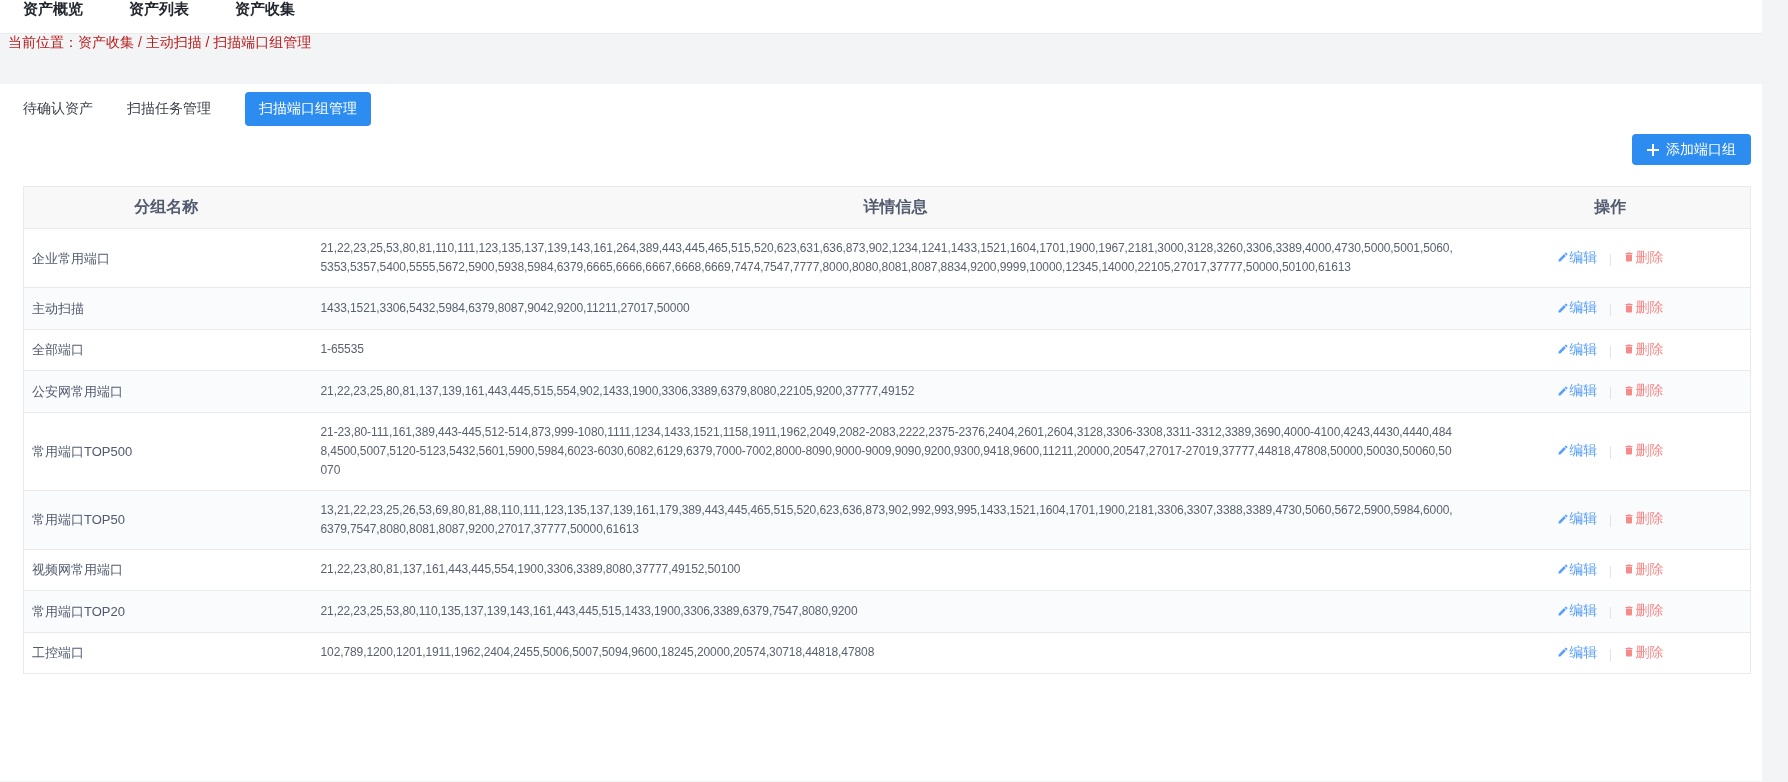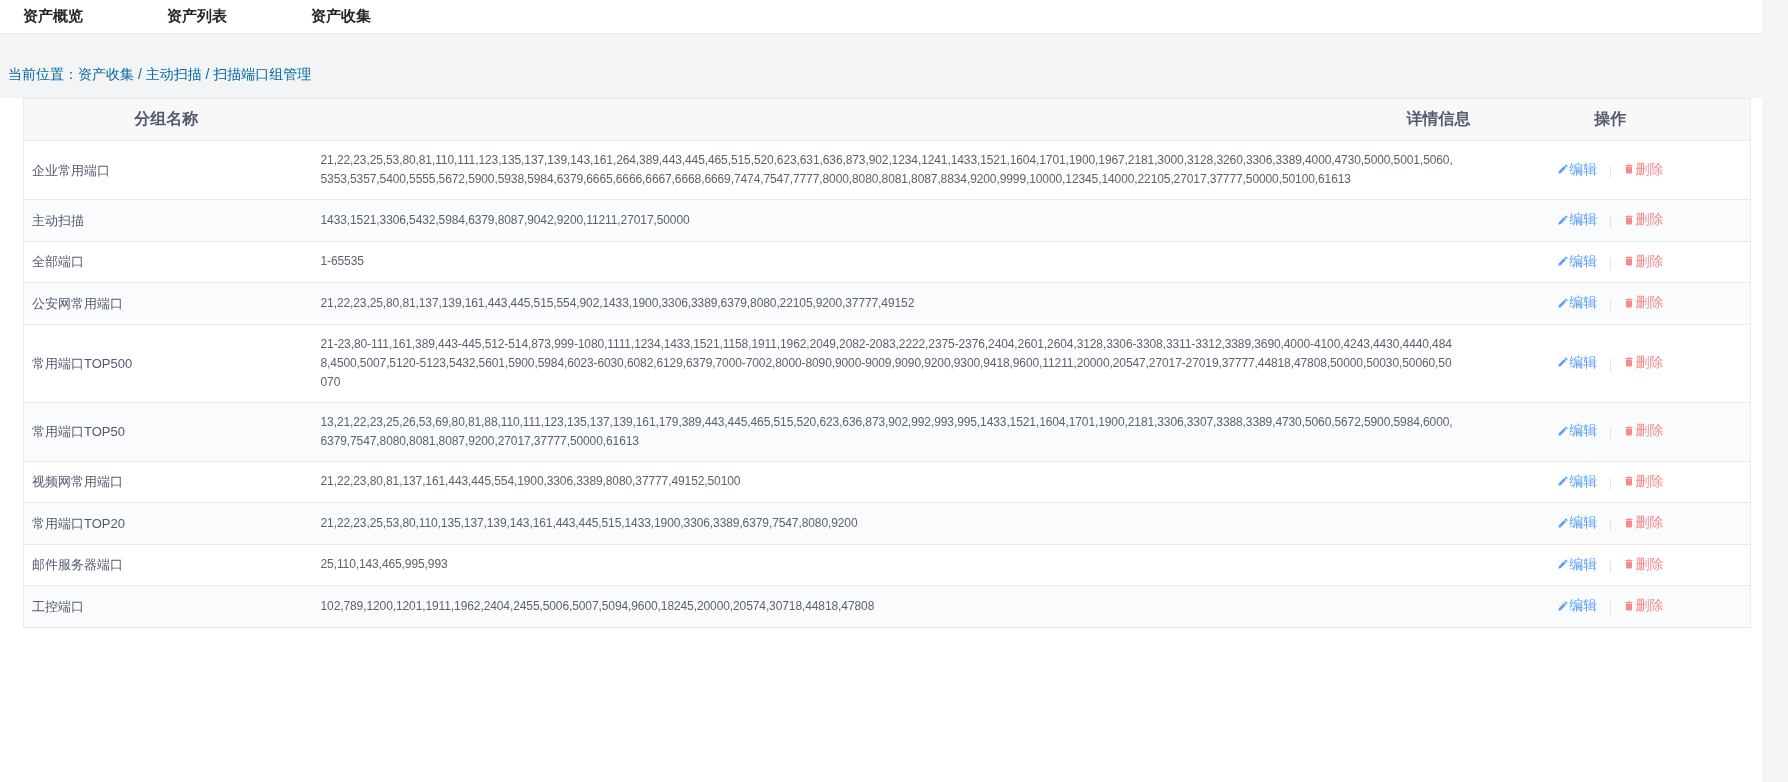--- a/index.html
+++ b/index.html
@@ -6,30 +6,30 @@
   html,body { width:1788px; height:782px; overflow:hidden; }
   body {
     background:#f3f4f6;
     font-family:"Liberation Sans","DejaVu Sans",sans-serif;
     color:#515a6e;
   }
   
   .topnav {
     width:1762px; height:34px; background:#fff;
     border-bottom:1px solid #ececec;
-    display:flex; align-items:center; padding-left:23px;gap:38px;
+    display:flex; align-items:flex-start; padding-left:23px;
   }
   .topnav-item {
     font-size:15px; font-weight:bold; color:#22262e;
     margin-right:46px; cursor:pointer; white-space:nowrap;
   }
   
   .crumb-band {
-    width:1762px; height:50px; display:flex; align-items:flex-end;
-    padding-left:8px; font-size:14px; color:#0369a1;
+    width:1762px; height:50px; display:flex; align-items:flex-start;
+    padding-left:8px; font-size:14px; color:#b91c1c;
   }
   .crumb-band span { white-space:pre; }
   
   .panel { width:1762px; height:697px; background:#fff; }
   .tabbar {
     height:43px; border-bottom:1px solid #e8eaec;
     display:flex; align-items:flex-end; padding-left:23px;
   }
   .tab {
     font-size:15px; color:#51555e; margin-right:38px; cursor:pointer;
@@ -62,21 +62,21 @@
   
   .table-wrap { margin:14px 11px 0 23px; }
   table {
     width:100%; border-collapse:collapse; table-layout:fixed;
     border:1px solid #e8eaec;
   }
   th {
     background:#f8f8f9; height:42px; font-size:16px; font-weight:bold;
     color:#515a6e; border-bottom:1px solid #e8eaec; text-align:center;
   }
-  th.col-detail { text-align:right; padding-left:12px; }
+  th.col-detail { text-align:center; padding-left:12px; }
   col.c1 { width:285px; } col.c3 { width:280px; }
   td {
     border-bottom:1px solid #e8eaec; font-size:13px; color:#515a6e;
     padding:10px 8px; line-height:19px; vertical-align:middle;
   }
   tbody tr:nth-child(even) { background:#fafbfc; }
   td.c-name { text-align:left; white-space:nowrap; }
   td.c-detail {
     font-size:12px; letter-spacing:-0.1px; word-break:break-all;
     padding-left:12px; padding-right:14px; color:#5a6270;
@@ -104,21 +104,32 @@
 </header>
 
 <div class="crumb-band">
   <span>当前位置：</span>
   <span>资产收集 / 主动扫描 / 扫描端口组管理</span>
 </div>
 
 <main class="panel">
 
 
-
+  <div class="subtabs">
+    <span class="subtab">待确认资产</span>
+    <span class="subtab">扫描任务管理</span>
+    <span class="subtab active">扫描端口组管理</span>
+  </div>
+
+  <div class="toolbar">
+    <button class="add-btn">
+      <span class="plus-icon"></span>
+      <span>添加端口组</span>
+    </button>
+  </div>
 
   <div class="table-wrap">
     <table>
       <colgroup>
           <col class="c1">
           <col class="c2">
           <col class="c3">
         </colgroup>
       <thead>
         <tr>
@@ -282,39 +293,20 @@
       <span class="sep"></span>
       <a class="lnk del">
         <svg viewBox="0 0 24 24" aria-hidden="true">
                   <path d="M6 19a2 2 0 0 0 2 2h8a2 2 0 0 0 2-2V7H6v12zM19 4h-3.5l-1-1h-5l-1 1H5v2h14V4z"></path>
                 </svg>
         <span>删除</span>
       </a>
     </td>
   </tr>
 
-  <tr>
-    <td class="c-name">邮件服务器端口</td>
-    <td class="c-detail">25,110,143,465,995,993</td>
-    <td class="c-actions">
-      <a class="lnk edit">
-        <svg viewBox="0 0 24 24" aria-hidden="true">
-                  <path d="M3 17.25V21h3.75L17.81 9.94l-3.75-3.75L3 17.25zM20.71 7.04a1 1 0 0 0 0-1.41l-2.34-2.34a1 1 0 0 0-1.41 0l-1.83 1.83 3.75 3.75 1.83-1.83z"></path>
-                </svg>
-        <span>编辑</span>
-      </a>
-      <span class="sep"></span>
-      <a class="lnk del">
-        <svg viewBox="0 0 24 24" aria-hidden="true">
-                  <path d="M6 19a2 2 0 0 0 2 2h8a2 2 0 0 0 2-2V7H6v12zM19 4h-3.5l-1-1h-5l-1 1H5v2h14V4z"></path>
-                </svg>
-        <span>删除</span>
-      </a>
-    </td>
-  </tr>
 
   <tr>
     <td class="c-name">工控端口</td>
     <td class="c-detail">102,789,1200,1201,1911,1962,2404,2455,5006,5007,5094,9600,18245,20000,20574,30718,44818,47808</td>
     <td class="c-actions">
       <a class="lnk edit">
         <svg viewBox="0 0 24 24" aria-hidden="true">
                   <path d="M3 17.25V21h3.75L17.81 9.94l-3.75-3.75L3 17.25zM20.71 7.04a1 1 0 0 0 0-1.41l-2.34-2.34a1 1 0 0 0-1.41 0l-1.83 1.83 3.75 3.75 1.83-1.83z"></path>
                 </svg>
         <span>编辑</span>

